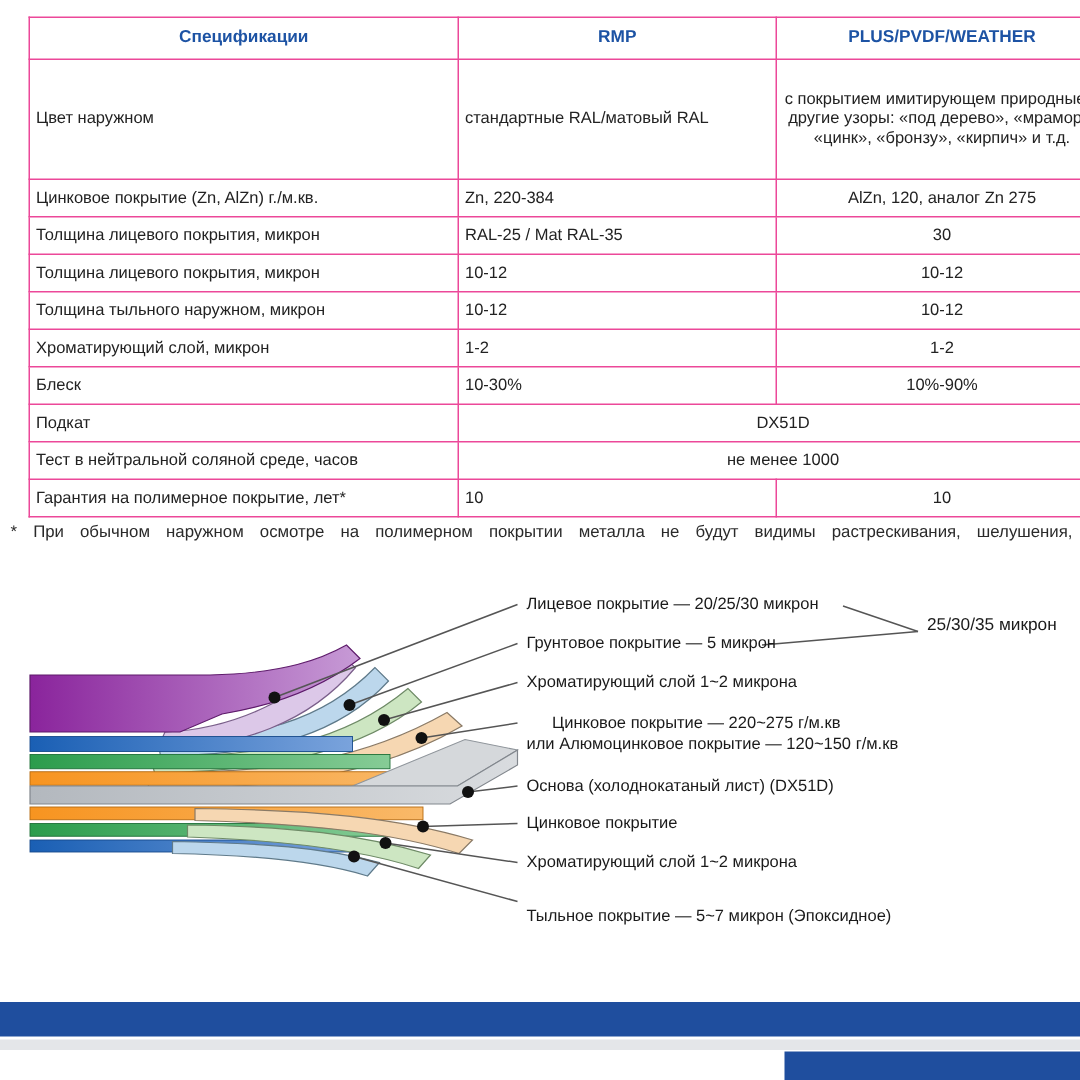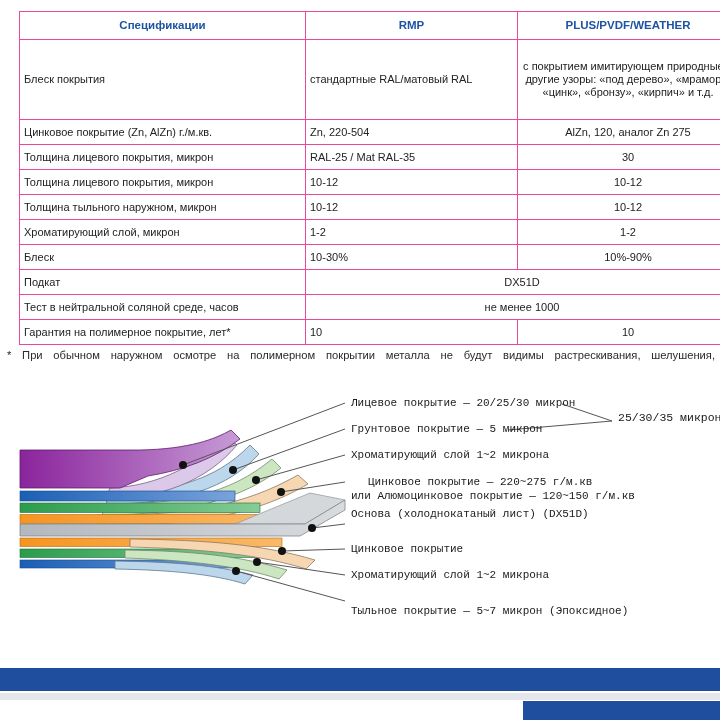--- a/index.html
+++ b/index.html
@@ -28,53 +28,53 @@
   .row-std td{height:22px;}
   .cell-center{text-align:center;}
   
   .footnote{
     position:absolute;left:7px;top:346px;width:708px;
     font-size:11.2px;color:#2a2a2a;line-height:18px;
   }
   .footnote .l1{text-align:justify;text-align-last:justify;}
   .footnote .l2{text-align:left;}
   
-  .diagram{position:absolute;left:0;top:393px;width:720px;height:232px;font-family:Liberation Mono, monospace;}
+  .diagram{position:absolute;left:0;top:393px;width:720px;height:232px;}
   .diagram svg{position:absolute;left:0;top:0;}
   .dlabel{
     position:absolute;left:351px;font-size:11px;line-height:13px;color:#1a1a1a;
     white-space:nowrap;
   }
   .dl-0{top:4px;}  .dl-1{top:30px;} .dl-2{top:56px;} .dl-3{top:83px;padding-left:17px;}
-  .dl-4{top:97px;} .dl-5{top:115px;}.dl-6{top:150px;}.dl-7{top:176px;}
+  .dl-4{top:97px;} .dl-5{top:125px;}.dl-6{top:150px;}.dl-7{top:176px;}
   .dl-8{top:212px;}
   .dl-bracket{left:618px;top:18px;font-size:11.5px;}
   
   .footer-bar{position:absolute;left:0;top:668px;width:720px;height:23px;background:#1f4e9e;}
   .footer-strip{position:absolute;left:0;top:693px;width:720px;height:7px;background:#e4e6e9;}
   .footer-block{position:absolute;left:523px;top:701px;width:197px;height:19px;background:#1f4e9e;}
 </style>
 </head>
 <body>
 
 <table class="spec-table">
   <tbody>
       <tr>
     <th class="col-label">Спецификации</th>
     <th class="col-rmp">RMP</th>
     <th class="col-plus">PLUS/PVDF/WEATHER</th>
   </tr>
   <tr class="row-color">
-    <td class="col-label">Блеск покрытия</td>
+    <td class="col-label">Цвет наружном</td>
     <td class="col-rmp">стандартные RAL/матовый RAL</td>
     <td class="col-plus">с покрытием имитирующем природные и другие узоры: «под дерево», «мрамор», «цинк», «бронзу», «кирпич» и т.д.</td>
   </tr>
   <tr class="row-std">
     <td class="col-label">Цинковое покрытие (Zn, AlZn) г./м.кв.</td>
-    <td class="col-rmp">Zn, 220-504</td>
+    <td class="col-rmp">Zn, 220-384</td>
     <td class="col-plus">AlZn, 120, аналог Zn 275</td>
   </tr>
   <tr class="row-std">
     <td class="col-label">Толщина лицевого покрытия, микрон</td>
     <td class="col-rmp">RAL-25 / Mat RAL-35</td>
     <td class="col-plus">30</td>
   </tr>
   <tr class="row-std">
     <td class="col-label">Толщина лицевого покрытия, микрон</td>
     <td class="col-rmp">10-12</td>

